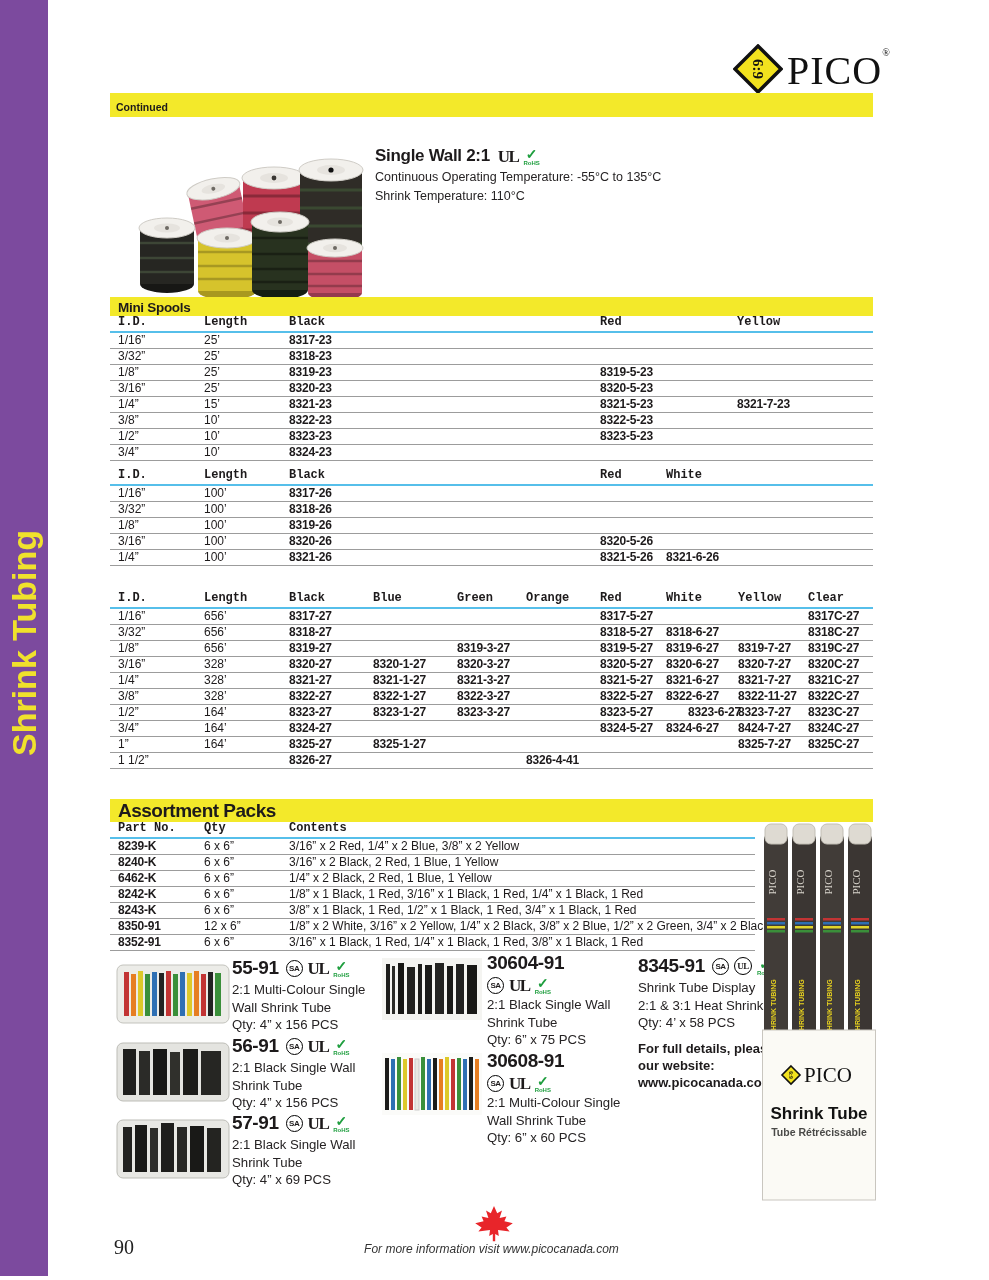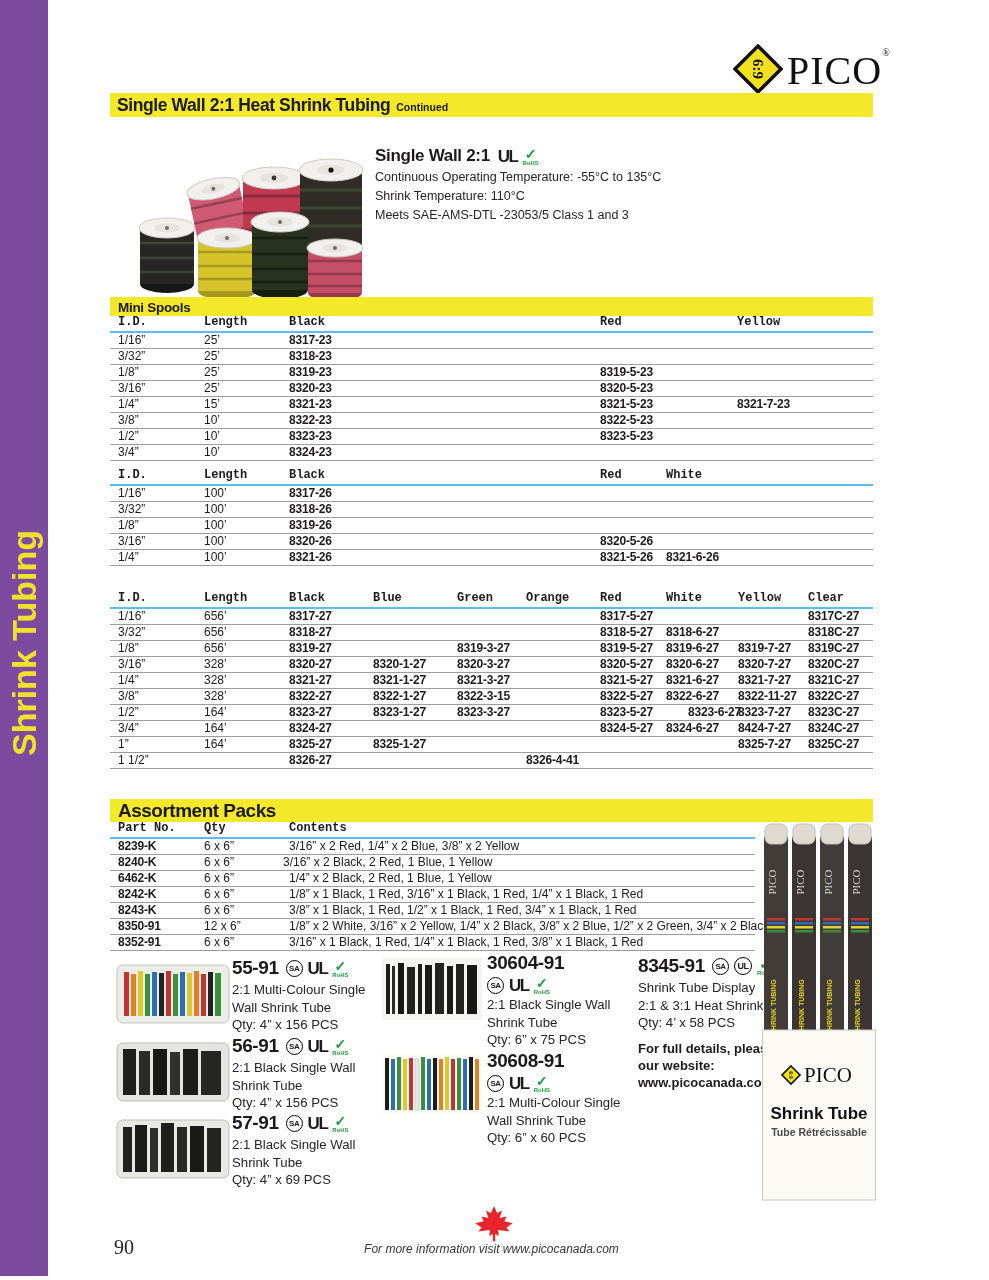--- a/index.html
+++ b/index.html
@@ -36,21 +36,21 @@
   .intro{position:absolute;left:375px;top:144px;width:330px;}
   .intro-head{display:flex;align-items:center;gap:8px;height:24px;}
   .intro-title{font-weight:bold;font-size:17px;letter-spacing:-0.3px;}
   .intro-line{font-size:12.5px;line-height:19px;color:#262324;}
 
   
   .badge-set{display:inline-flex;align-items:center;gap:5px;}
   .csa-badge{width:17px;height:17px;border:1.6px solid #000;border-radius:50%;
     display:inline-flex;align-items:center;justify-content:center;flex:none;}
   .csa-badge i{font-style:normal;font-weight:bold;font-size:8px;letter-spacing:-0.5px;}
-  .ul-badge{font-weight:900;font-size:17px;letter-spacing:-1.5px;line-height:1;}
+  .ul-badge{font-weight:900;font-size:17px;letter-spacing:-1.5px;line-height:1;font-family:Liberation Serif, serif;}
   .ul-badge.circled{border:1.6px solid #000;border-radius:50%;width:18px;height:18px;font-size:9px;
     display:inline-flex;align-items:center;justify-content:center;letter-spacing:-0.5px;}
   .rohs-badge{display:inline-flex;flex-direction:column;align-items:center;line-height:1;}
   .rohs-badge .chk{color:var(--green);font-size:14px;font-weight:900;font-style:normal;}
   .rohs-badge .rl{color:var(--green);font-size:6px;font-weight:bold;font-style:normal;margin-top:-1px;}
 
   
   .tbl{position:absolute;left:110px;width:763px;}
   .tbar{background:var(--yellow);position:relative;}
   .tbar span{position:absolute;left:8px;top:50%;transform:translateY(-50%);
@@ -90,21 +90,20 @@
 
   <div class="logo logo-top">
     <svg width="50" height="50" viewBox="0 0 50 50">
       <polygon points="25,2 48,25 25,48 2,25" fill="#F2E21E" stroke="#111" stroke-width="3.4"></polygon>
       <text x="25" y="25" transform="rotate(90 25 25)" text-anchor="middle" dominant-baseline="central" font-family="Liberation Serif,serif" font-size="15" font-weight="bold" fill="#111">6:9</text>
     </svg>
     <span class="pico-word"><span>PICO</span><sup>®</sup></span>
   </div>
 
   <div class="title-bar">
-    <span class="title-main">Single Wall 2:1 Heat Shrink Tubing</span>
     <span class="title-cont">Continued</span>
   </div>
 
   <svg class="photo" style="left:124px;top:148px" width="242" height="150" viewBox="0 0 242 150">
 
     <g transform="rotate(-12 96 72)">
       <ellipse cx="96" cy="108" rx="26" ry="9" fill="#a83d55"></ellipse>
       <rect x="70" y="40" width="52" height="68" fill="#cf5a74"></rect>
       <path d="M70 55h52M70 70h52M70 85h52M70 98h52" stroke="rgba(0,0,0,.28)" stroke-width="2.5"></path>
       <ellipse cx="96" cy="40" rx="27" ry="10" fill="#f2f0ec" stroke="#cfccc6"></ellipse>
@@ -168,21 +167,20 @@
       <span class="badge-set">
         <span class="ul-badge">UL</span>
         <span class="rohs-badge">
             <b class="chk">✓</b>
             <i class="rl">RoHS</i>
           </span>
       </span>
     </div>
     <div class="intro-line">Continuous Operating Temperature: -55°C to 135°C</div>
     <div class="intro-line">Shrink Temperature: 110°C</div>
-    <div class="intro-line">Meets SAE-AMS-DTL -23053/5 Class 1 and 3</div>
   </div>
 
   <div id="tables">
       <div class="tbl" style="top: 297px;">
         <div class="tbar" style="height: 19px;">
           <span>Mini Spools</span>
         </div>
         <div class="thead" style="width: 763px;">
           <span style="left: 8px;">I.D.</span>
           <span style="left: 94px;">Length</span>
@@ -332,21 +330,21 @@
           <span class="pn" style="left: 490px;">8321-5-27</span>
           <span class="pn" style="left: 556px;">8321-6-27</span>
           <span class="pn" style="left: 628px;">8321-7-27</span>
           <span class="pn" style="left: 698px;">8321C-27</span>
         </div>
         <div class="trow" style="width: 763px;">
           <span style="left: 8px;">3/8”</span>
           <span style="left: 94px;">328’</span>
           <span class="pn" style="left: 179px;">8322-27</span>
           <span class="pn" style="left: 263px;">8322-1-27</span>
-          <span class="pn" style="left: 347px;">8322-3-15</span>
+          <span class="pn" style="left: 347px;">8322-3-27</span>
           <span class="pn" style="left: 490px;">8322-5-27</span>
           <span class="pn" style="left: 556px;">8322-6-27</span>
           <span class="pn" style="left: 628px;">8322-11-27</span>
           <span class="pn" style="left: 698px;">8322C-27</span>
         </div>
         <div class="trow" style="width: 763px;">
           <span style="left: 8px;">1/2”</span>
           <span style="left: 94px;">164’</span>
           <span class="pn" style="left: 179px;">8323-27</span>
           <span class="pn" style="left: 263px;">8323-1-27</span>
@@ -389,21 +387,21 @@
           <span style="left: 179px;">Contents</span>
         </div>
         <div class="trow" style="width: 645px;">
           <span class="pn" style="left: 8px;">8239-K</span>
           <span style="left: 94px;">6 x 6”</span>
           <span style="left: 179px;">3/16” x 2 Red, 1/4” x 2 Blue, 3/8” x 2 Yellow</span>
         </div>
         <div class="trow" style="width: 645px;">
           <span class="pn" style="left: 8px;">8240-K</span>
           <span style="left: 94px;">6 x 6”</span>
-          <span style="left: 173px;">3/16” x 2 Black, 2 Red, 1 Blue, 1 Yellow</span>
+          <span style="left: 179px;">3/16” x 2 Black, 2 Red, 1 Blue, 1 Yellow</span>
         </div>
         <div class="trow" style="width: 645px;">
           <span class="pn" style="left: 8px;">6462-K</span>
           <span style="left: 94px;">6 x 6”</span>
           <span style="left: 179px;">1/4” x 2 Black, 2 Red, 1 Blue, 1 Yellow</span>
         </div>
         <div class="trow" style="width: 645px;">
           <span class="pn" style="left: 8px;">8242-K</span>
           <span style="left: 94px;">6 x 6”</span>
           <span style="left: 179px;">1/8” x 1 Black, 1 Red, 3/16” x 1 Black, 1 Red, 1/4” x 1 Black, 1 Red</span>

